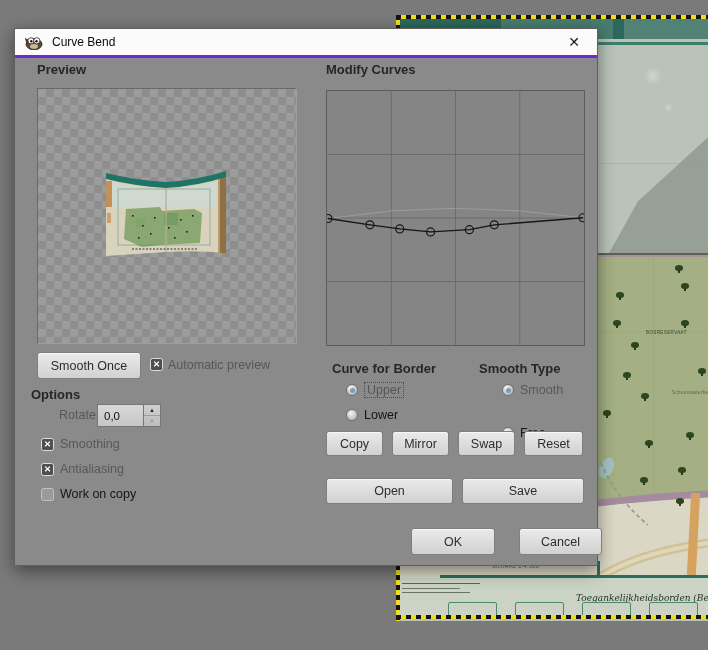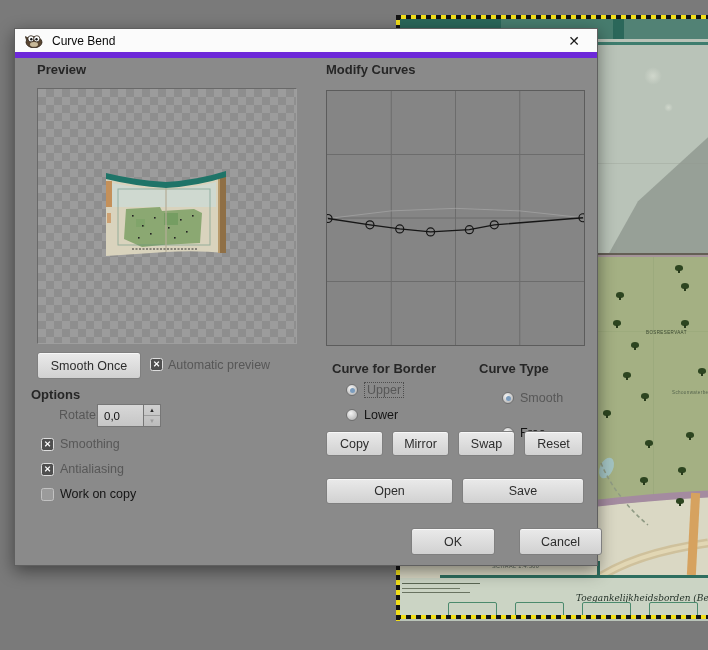--- a/index.html
+++ b/index.html
@@ -13,21 +13,21 @@
   .blob{position:absolute;border-radius:50%;background:radial-gradient(circle,#d0d7cc 0%,rgba(205,212,201,0) 70%);}
   .tree{position:absolute;width:8px;height:6px;background:#2d4520;border-radius:55% 55% 45% 45%;}
   .tree::after{content:"";position:absolute;left:3px;top:5px;width:2px;height:3px;background:#273a1b;}
   .map-tiny{position:absolute;font-size:4.5px;letter-spacing:.4px;color:#38462f;}
   .legend-box{position:absolute;width:47px;height:13px;border:1px solid #4b8a6d;border-radius:2px;top:587px;}
   .microline{position:absolute;height:1.2px;background:#47523f;}
   
   #dialog{position:absolute;left:14px;top:28px;width:584px;height:538px;background:#8a8a8a;
           border:1px solid #5f5f5f;box-shadow:0 5px 16px rgba(0,0,0,.45);z-index:10;box-sizing:border-box;}
   #titlebar{position:absolute;left:0;top:0;right:0;height:29px;background:#fbfbfb;
-            border-bottom:6px solid #6d28d9;display:flex;align-items:center;padding:0 10px;gap:9px;box-sizing:border-box;}
+            border-bottom:3px solid #6d28d9;display:flex;align-items:center;padding:0 10px;gap:9px;box-sizing:border-box;}
   #titlebar .title{font-size:12px;color:#0a0a0a;}
   #close-btn{margin-left:auto;width:26px;height:22px;border:none;background:transparent;
              font-size:14px;color:#1a1a1a;line-height:22px;text-align:center;cursor:pointer;padding:0;}
   #dlgbody{position:absolute;left:0;top:29px;right:0;bottom:0;}
   .hd{position:absolute;font-weight:bold;font-size:13px;color:#262626;}
   .lbl{font-size:12.5px;color:#141414;}
   .lbl-dim{font-size:12.5px;color:#575757;}
   .btn{position:absolute;background:linear-gradient(#eaeaea,#d1d1d1);border:1px solid #7f7f7f;
        border-radius:3px;color:#2d2d2d;font-size:12.5px;font-family:"Liberation Sans",sans-serif;
        box-shadow:inset 0 1px 0 rgba(255,255,255,.65);cursor:pointer;box-sizing:border-box;}
@@ -240,31 +240,31 @@
             <circle cx="42.919000000000004" cy="133.858" r="4" fill="rgba(0,0,0,0)" stroke="#161616" stroke-width="1.2"></circle>
             <circle cx="72.731" cy="137.922" r="4" fill="rgba(0,0,0,0)" stroke="#161616" stroke-width="1.2"></circle>
             <circle cx="103.57100000000001" cy="140.97" r="4" fill="rgba(0,0,0,0)" stroke="#161616" stroke-width="1.2"></circle>
             <circle cx="142.37800000000001" cy="138.684" r="4" fill="rgba(0,0,0,0)" stroke="#161616" stroke-width="1.2"></circle>
             <circle cx="167.30700000000002" cy="133.858" r="4" fill="rgba(0,0,0,0)" stroke="#161616" stroke-width="1.2"></circle>
             <circle cx="255.972" cy="126.746" r="4" fill="rgba(0,0,0,0)" stroke="#161616" stroke-width="1.2"></circle>
           </svg>
       </div>
 
       <div class="hd" style="left:317px;top:303px;">Curve for Border</div>
-      <div class="hd" style="left:464px;top:303px;">Curve Type</div>
+      <div class="hd" style="left:464px;top:303px;">Smooth Type</div>
 
       <div class="row" style="left:331px;top:324px;">
         <span class="radio on"></span>
         <span class="lbl-dim focus-dotted">Upper</span>
       </div>
       <div class="row" style="left:331px;top:349px;">
         <span class="radio"></span>
         <span class="lbl">Lower</span>
       </div>
-      <div class="row" style="left:487px;top:332px;">
+      <div class="row" style="left:487px;top:324px;">
         <span class="radio on"></span>
         <span class="lbl-dim">Smooth</span>
       </div>
       <div class="row" style="left:487px;top:367px;">
         <span class="radio"></span>
         <span class="lbl">Free</span>
       </div>
 
       <button class="btn" style="left:311px;top:373px;width:57px;height:25px;">Copy</button>
       <button class="btn" style="left:377px;top:373px;width:57px;height:25px;">Mirror</button>

